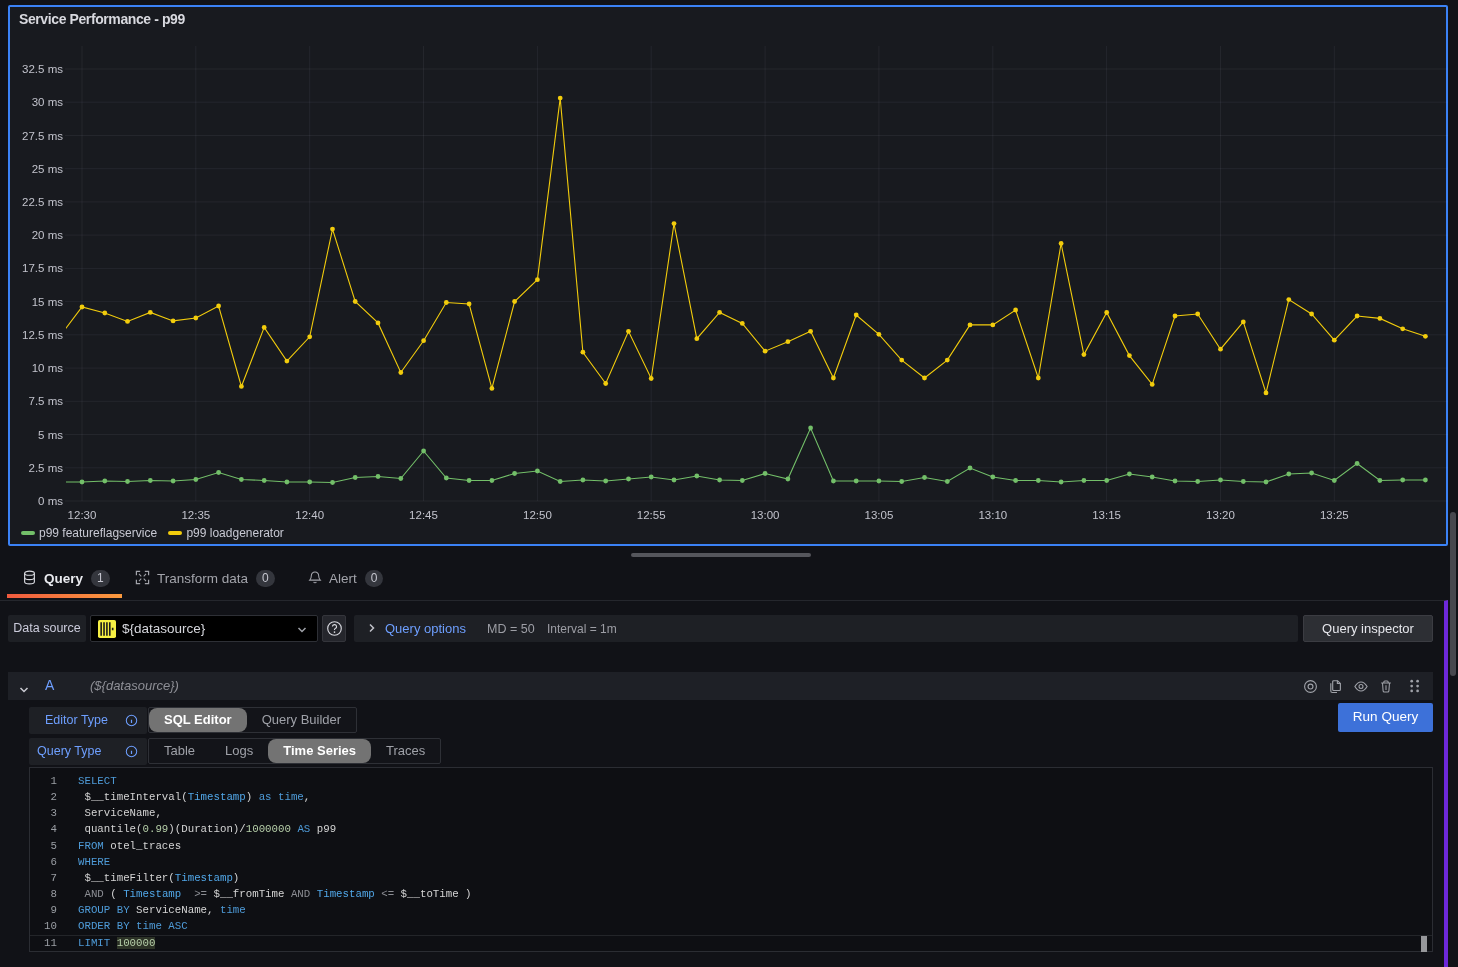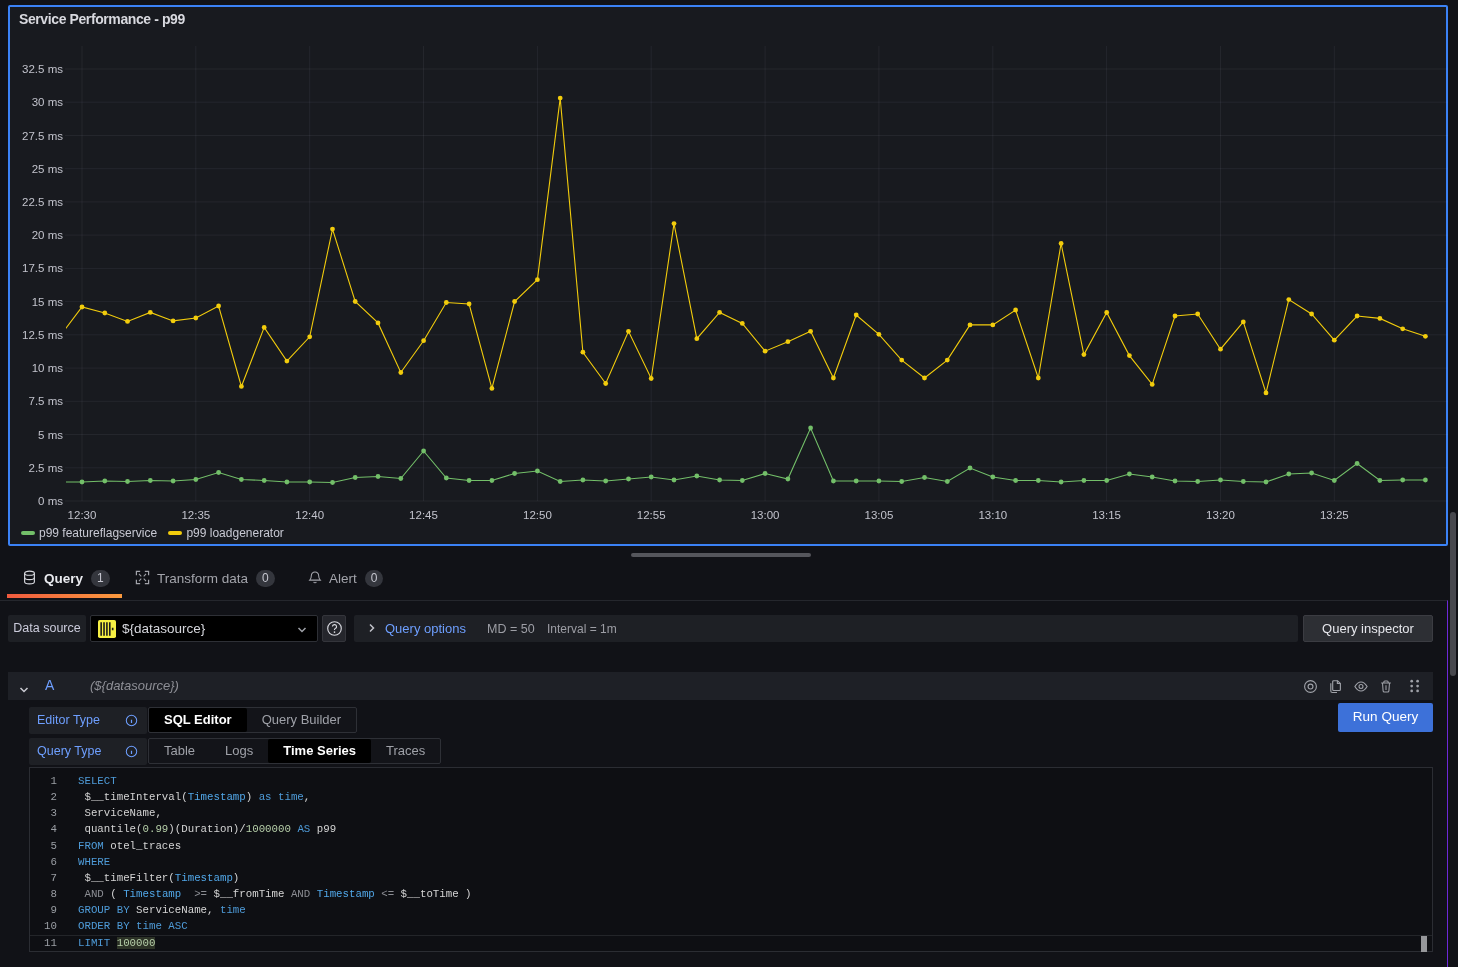--- a/index.html
+++ b/index.html
@@ -21,21 +21,21 @@
 #vscroll { position:absolute; left:1450px; top:512px; width:6px; height:164px; background:#47484e; border-radius:3px;}
 
 #tabs { position:absolute; left:0; top:566px; width:1458px; height:34px; }
 .tab { position:absolute; top:4px; height:26px; font-size:13.5px; font-weight:500; color:#a3a4ab; }
 .tab .ticon { display:inline-block; vertical-align:-2px; margin-right:7px; }
 .badge { display:inline-block; margin-left:8px; background:#34363d; color:#c5c6cf;
   font-size:12px; font-weight:400; border-radius:9px; padding:1px 6px 2px; position:relative; top:-1px;}
 #underline { position:absolute; left:7px; top:594px; width:115px; height:4px;
   background:linear-gradient(90deg,#f05a3e, #fb9a3e); }
 #qcontainer { position:absolute; left:0px; top:600px; width:1448px; height:367px;
-  border-top:1px solid #25272d; border-right:1px solid #6d28d9; background:#111217; }
+  border-top:1px solid #25272d; border-right:4px solid #6d28d9; background:#111217; }
 .lblbox { position:absolute; background:#1e2025; border-radius:2px; color:#ccccdc; }
 .row1 { top:14px; height:27px; }
 #ds-lbl { left:8px; width:78px; font-size:12.5px; font-weight:500; line-height:27px; text-align:center; }
 #ds-input { position:absolute; left:90px; top:14px; width:228px; height:27px; background:#000000;
   border:1px solid #2e3036; border-radius:2px; }
 #ds-input .txt { position:absolute; left:31px; top:5px; font-size:13.5px; color:#d5d6dc; }
 #helpbtn { position:absolute; left:322px; top:14px; width:24px; height:27px; background:#25262c;
   border:1px solid #34353b; border-radius:2px; }
 #qoptbar { position:absolute; left:354px; top:14px; width:944px; height:27px; background:#1e2025; border-radius:2px; }
 #qinspect { position:absolute; left:1303px; top:14px; width:130px; height:27px; background:#2d2f34;
@@ -43,21 +43,21 @@
   text-align:center; line-height:25px; }
 #arow { position:absolute; left:8px; top:71px; width:1425px; height:28px; background:#1e2026; }
 #arow .chev { position:absolute; left:10px; top:10px; }
 #arow .qletter { position:absolute; left:37px; top:5px; color:#6e9fff; font-size:14px; font-weight:500; }
 #arow .qds { position:absolute; left:82px; top:6px; color:#8e8f96; font-size:13px; font-style:italic; }
 .aicons { position:absolute; right:11px; top:6px; }
 .editor-lbl { left:29px; width:118px; font-size:12.5px; font-weight:500; color:#6e9fff; }
 .seg-group { position:absolute; border:1px solid #2e3036; border-radius:2px; height:26px; background:#131419; }
 .seg { display:inline-block; height:24px; line-height:24px; padding:0 15px; font-size:13px;
   color:#9fa1a8; font-weight:400; }
-.seg.sel { background:#000000; color:#ffffff; font-weight:700; border-radius:2px; }
+.seg.sel { background:#737373; color:#ffffff; font-weight:700; border-radius:8px; }
 #runquery { position:absolute; left:1338px; top:102px; width:95px; height:29px; background:#3d71d9;
   border-radius:2px; color:#fff; font-size:13.5px; font-weight:500; text-align:center; line-height:28px; }
 #codebox { position:absolute; left:29px; top:166px; width:1404px; height:185px; background:#0e0f13;
   border:1px solid #2b2d33; }
 #codeline { position:absolute; left:0px; top:167px; width:1402px; height:0px; border-top:1px solid #232529; }
 #codebox pre { font-family:"Liberation Mono", monospace; font-size:10.75px; line-height:16.15px;
   position:absolute; top:5px; }
 #lnums { left:0; width:27px; text-align:right; color:#9a9ea4; }
 #code { left:48px; color:#d4d4d4; }
 .kw { color:#4e9bd8; } .ts { color:#51a7e8; } .num { color:#b5cea8; } .gy { color:#8b8d93;text-align:right; }
@@ -338,21 +338,21 @@
             <path d="M8 6.5 v5.5"></path>
           </svg></span><span style="margin-left:14px;display:inline-block;vertical-align:middle;"><svg width="15" height="16" viewBox="0 0 16 17" fill="#9fa1a8">
             <circle cx="5" cy="3.4" r="1.45"></circle>
             <circle cx="11.3" cy="3.4" r="1.45"></circle>
             <circle cx="5" cy="8.6" r="1.45"></circle>
             <circle cx="11.3" cy="8.6" r="1.45"></circle>
             <circle cx="5" cy="13.8" r="1.45"></circle>
             <circle cx="11.3" cy="13.8" r="1.45"></circle>
           </svg></span></span>
 </div>
-<div class="lblbox editor-lbl" style="top:106px;height:27px;line-height:27px;"><span style="margin-left:8px;">Editor Type</span><svg width="13" height="13" viewBox="0 0 14 14" fill="none" stroke="#6e9fff" stroke-width="1.1" style="position:absolute;right:9px;top:7px;">
+<div class="lblbox editor-lbl" style="top:106px;height:27px;line-height:27px;"><span style="margin-left:16px;">Editor Type</span><svg width="13" height="13" viewBox="0 0 14 14" fill="none" stroke="#6e9fff" stroke-width="1.1" style="position:absolute;right:9px;top:7px;">
         <circle cx="7" cy="7" r="5.6"></circle>
         <path d="M7 6.3 v3.4 M7 4.2 v0.1" stroke-width="1.3"></path>
       </svg></div>
 <div class="seg-group" style="left:148px;top:106px;">
 <span class="seg sel">SQL Editor</span><span class="seg">Query Builder</span>
 </div>
 <div class="lblbox editor-lbl" style="top:137px;height:27px;line-height:27px;"><span style="margin-left:8px;">Query Type</span><svg width="13" height="13" viewBox="0 0 14 14" fill="none" stroke="#6e9fff" stroke-width="1.1" style="position:absolute;right:9px;top:7px;">
         <circle cx="7" cy="7" r="5.6"></circle>
         <path d="M7 6.3 v3.4 M7 4.2 v0.1" stroke-width="1.3"></path>
       </svg></div>

